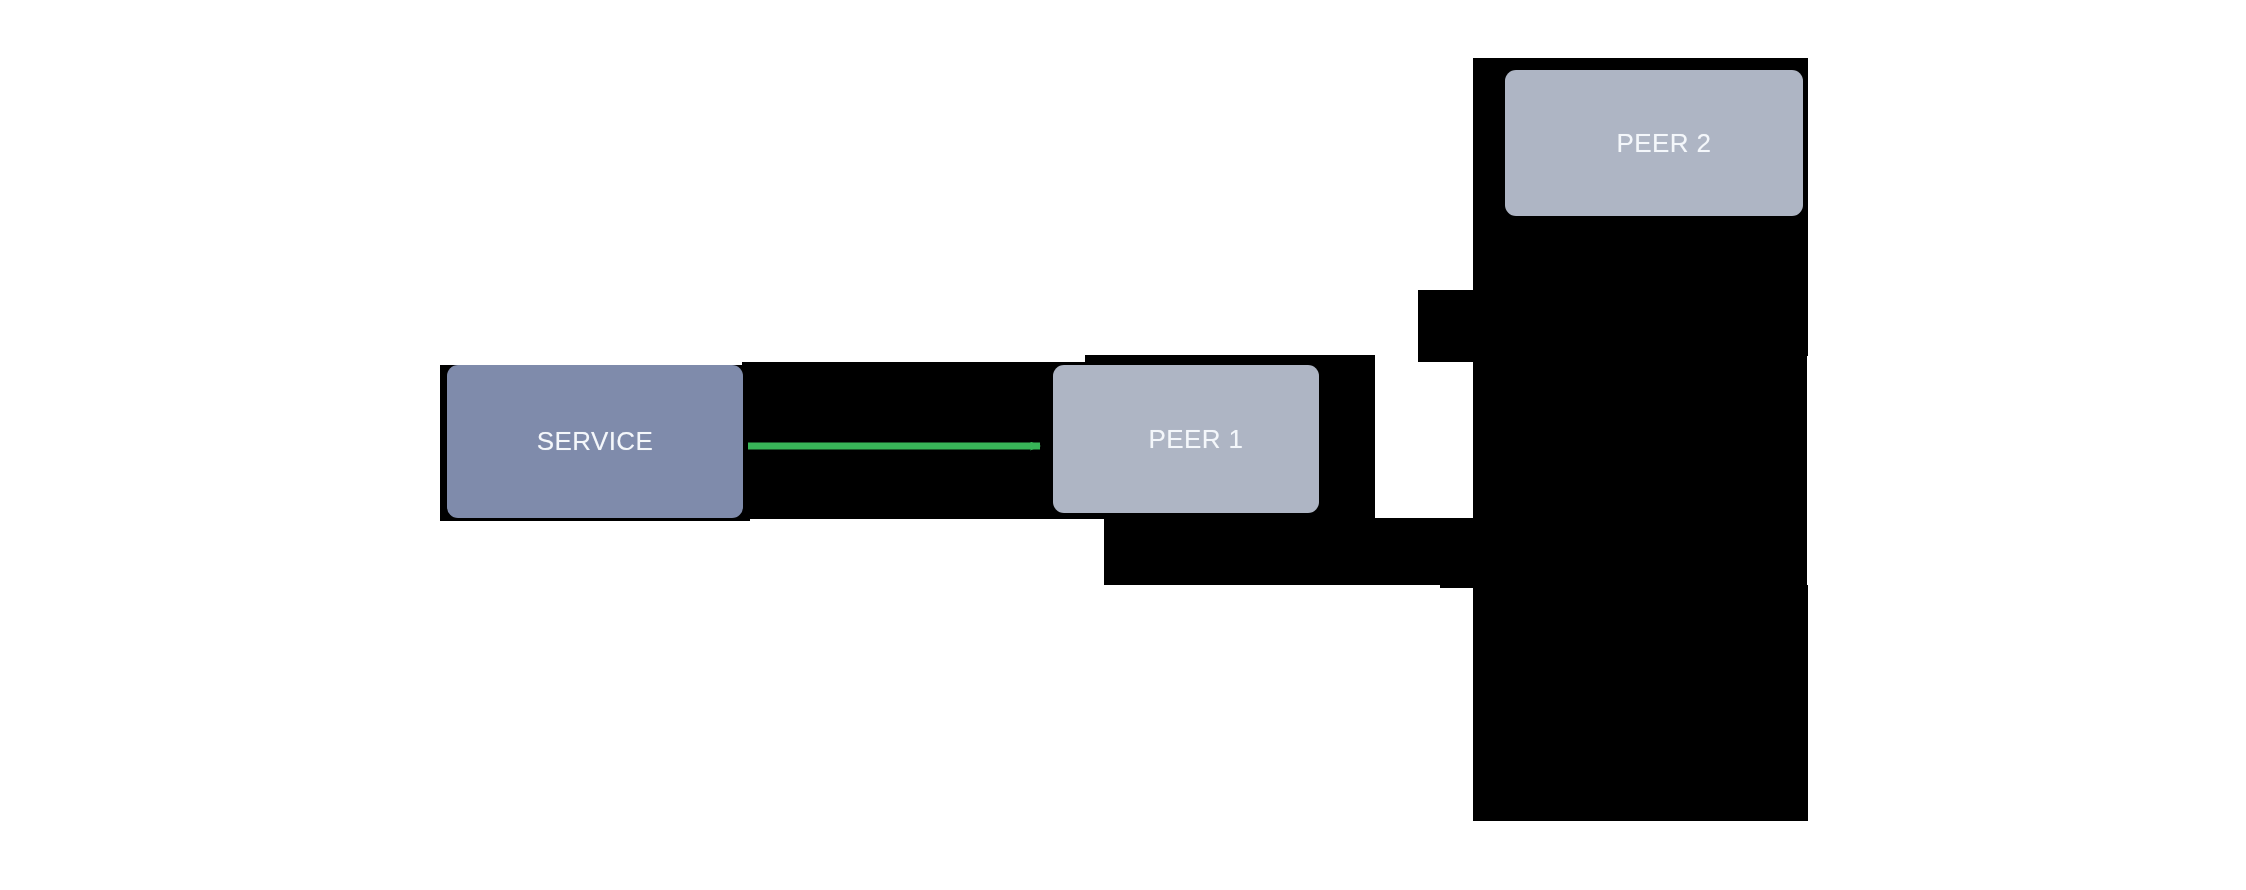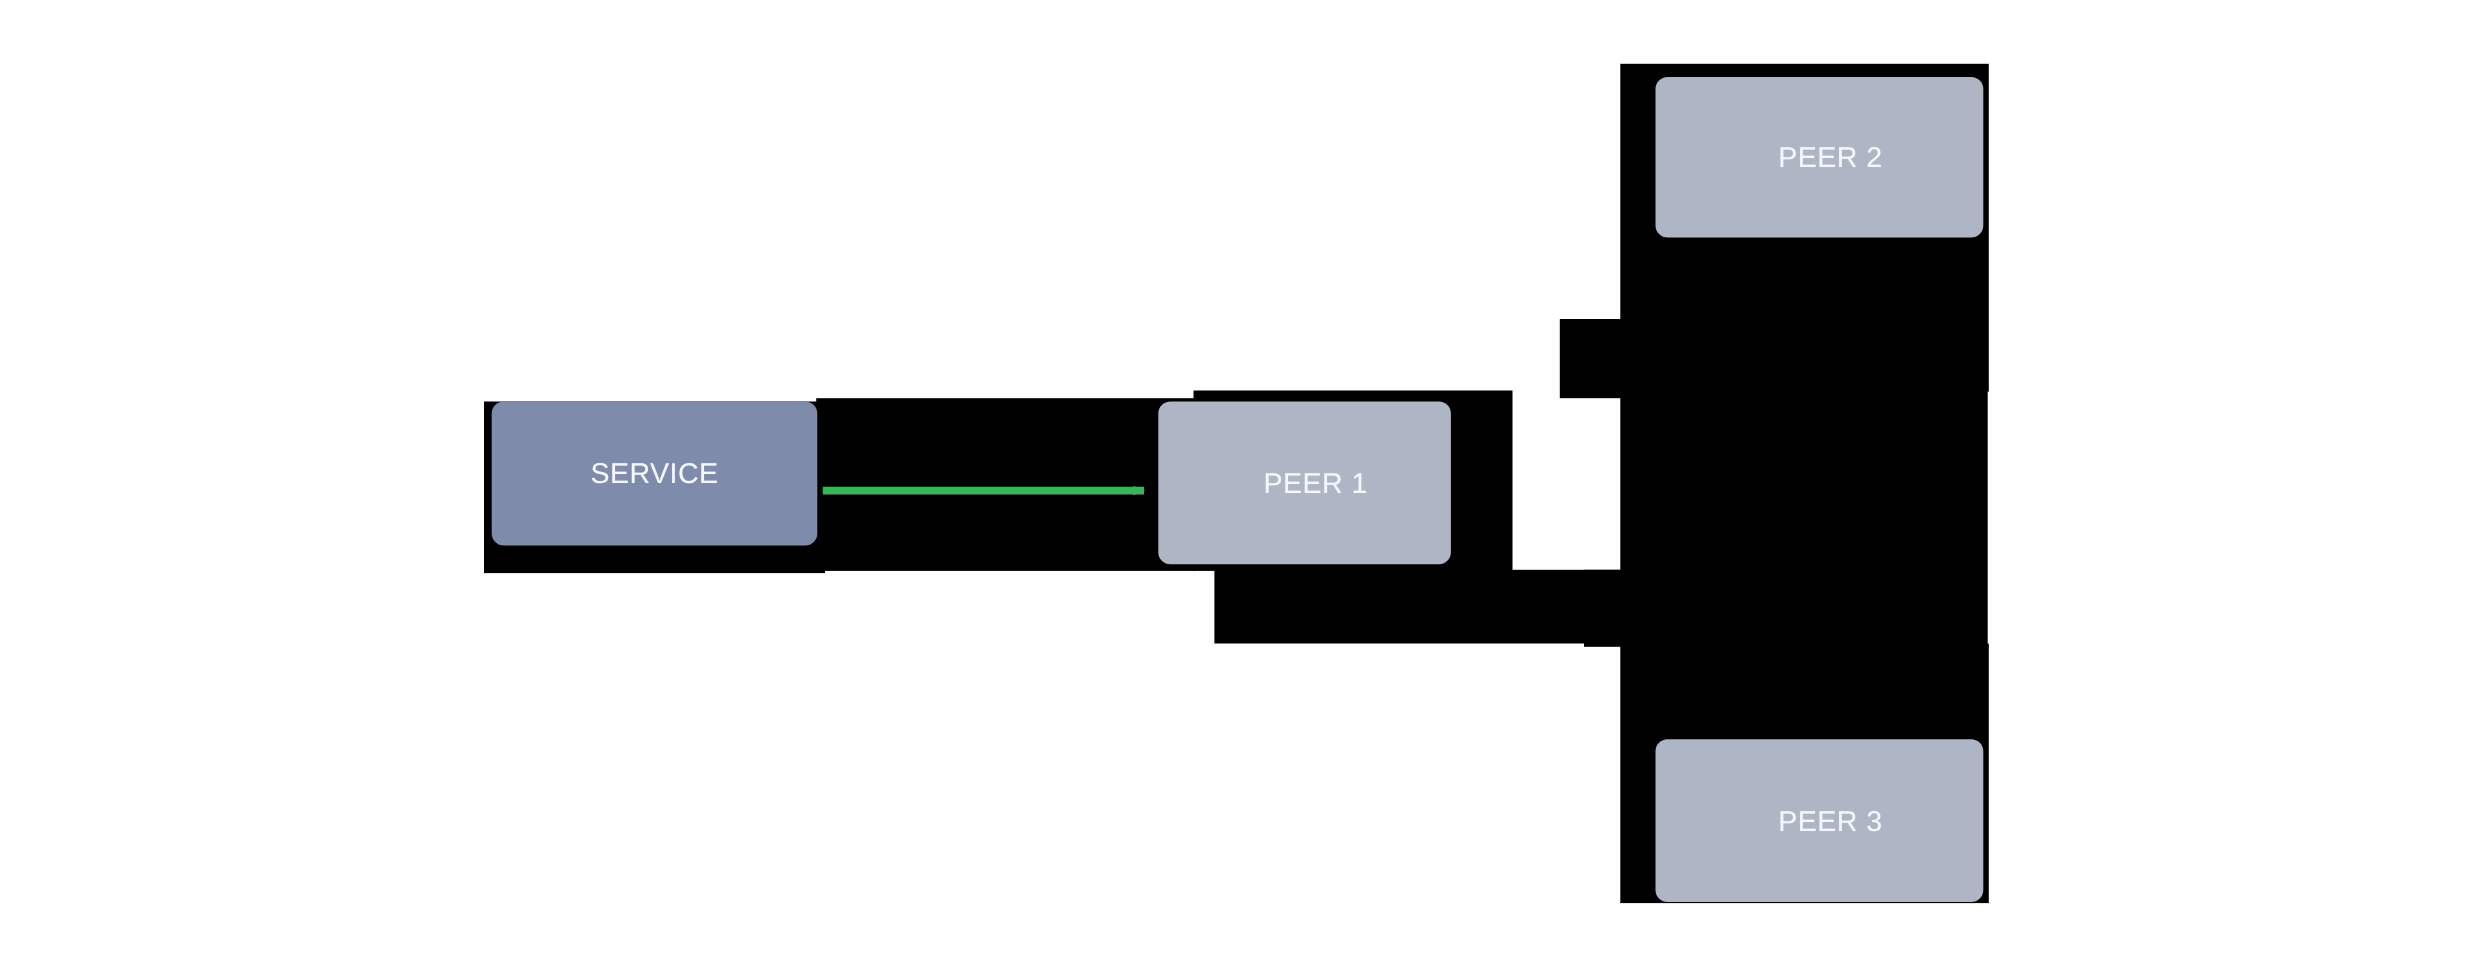--- a/index.html
+++ b/index.html
@@ -78,29 +78,26 @@
 
   <svg class="edge-svg" style="left:740px; top:420px;" width="320" height="55" viewBox="0 0 320 55">
     <defs>
       <marker id="arrowhead-green" markerWidth="11" markerHeight="9" refX="10" refY="4.5" orient="auto" markerUnits="userSpaceOnUse">
         <path d="M0,0 L11,4.5 L0,9 L2.6,4.5 Z" fill="#38b558"></path>
       </marker>
     </defs>
     <line x1="8" y1="26" x2="300" y2="26" stroke="#38b558" stroke-width="7" marker-end="url(#arrowhead-green)"></line>
   </svg>
 
-  <div class="node node-service" style="left:447px; top:365px; width:296px; height:131px;">
+  <div class="node node-service" style="left:447px; top:365px; width:296px; height:153px;">
     <span class="node-label">SERVICE</span>
   </div>
 
   <div class="node node-peer" style="left:1053px; top:365px; width:266px; height:148px;">
     <span class="node-label">PEER 1</span>
   </div>
 
   <div class="node node-peer" style="left:1505px; top:70px; width:298px; height:146px;">
     <span class="node-label">PEER 2</span>
   </div>
 
-  <div class="node node-peer" style="left:1505px; top:672px; width:298px; height:148px;">
-    <span class="node-label">PEER 3</span>
-  </div>
 
 </div>
 
 </body></html>

